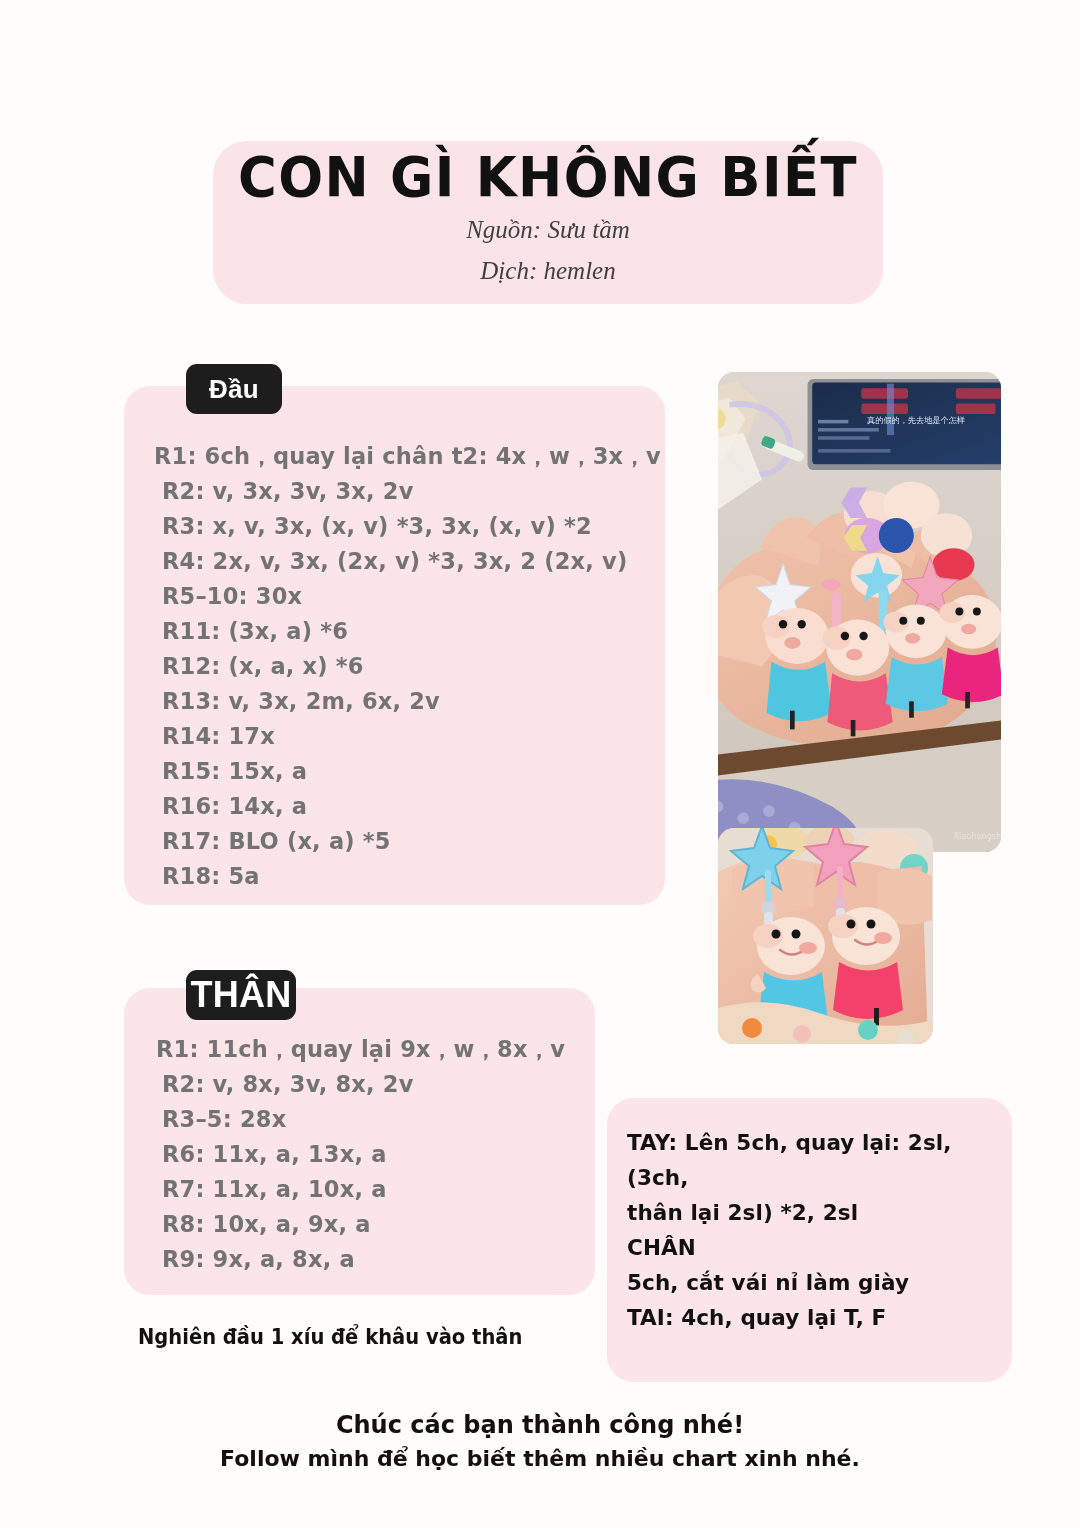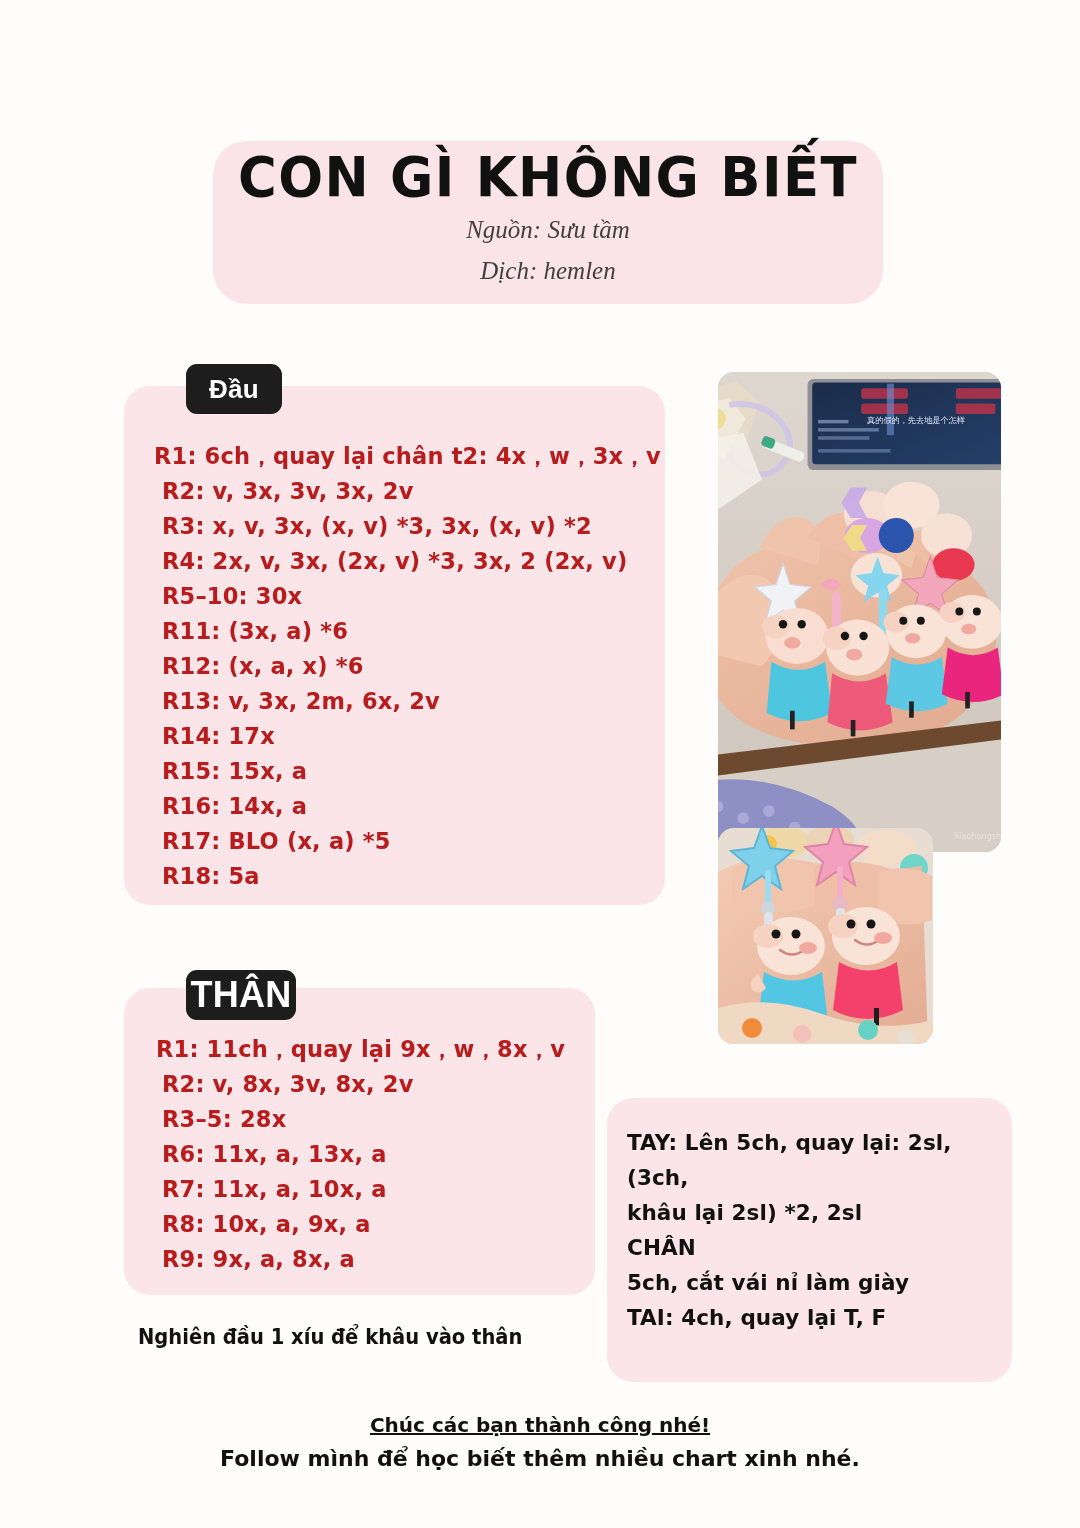--- a/index.html
+++ b/index.html
@@ -91,21 +91,21 @@
     right: 0;
   }
   .rows-dau  { top: 53px; padding-left: 28px; }
   .rows-than { top: 44px; padding-left: 28px; }
 
   .row {
     font-family: "DejaVu Sans", sans-serif;
     font-weight: 700;
     font-size: 22.5px;
     line-height: 35px;
-    color: #b91c1c;
+    color: #737373;
     white-space: nowrap;
     letter-spacing: 0.2px;
   }
   .rows-dau  .row { padding-left: 2px; }
   .rows-than .row { padding-left: 4px; }
 
   
   .row.indent { padding-left: 10px !important; }
 
   
@@ -152,21 +152,21 @@
   .footer {
     position: absolute;
     left: 0;
     right: 0;
     top: 1408px;
     text-align: center;
     font-family: "DejaVu Sans", sans-serif;
     font-weight: 700;
     color: #111;
   }
-  .footer-line-1 { font-size: 20px; line-height: 34px; text-decoration: underline; }
+  .footer-line-1 { font-size: 24px; line-height: 34px; }
   .footer-line-2 { font-size: 22px; line-height: 34px; }
 </style>
 </head>
 <body>
 
 <div class="page">
 
   <div class="title-banner">
     <div class="title-main">CON GÌ KHÔNG BIẾT</div>
     <div class="title-sub first">Nguồn: Sưu tầm</div>
@@ -201,21 +201,21 @@
       <div class="row indent">R6: 11x, a, 13x, a</div>
       <div class="row indent">R7: 11x, a, 10x, a</div>
       <div class="row indent">R8: 10x, a, 9x, a</div>
       <div class="row indent">R9: 9x, a, 8x, a</div>
     </div>
   </div>
 
   <div class="panel panel-tay">
     <div class="tay-lines">
       <div class="tay-line">TAY:  Lên 5ch, quay lại: 2sl, (3ch,</div>
-      <div class="tay-line">khâu lại 2sl) *2, 2sl</div>
+      <div class="tay-line">thân lại 2sl) *2, 2sl</div>
       <div class="tay-line">CHÂN</div>
       <div class="tay-line">5ch, cắt vái nỉ làm giày</div>
       <div class="tay-line">TAI: 4ch, quay lại T, F</div>
     </div>
   </div>
 
   <div class="photo photo-1">
     <svg viewBox="0 0 283 411" preserveAspectRatio="xMidYMid slice">
       <defs>
         <linearGradient id="deskG" x1="0" y1="0" x2="0" y2="1">

